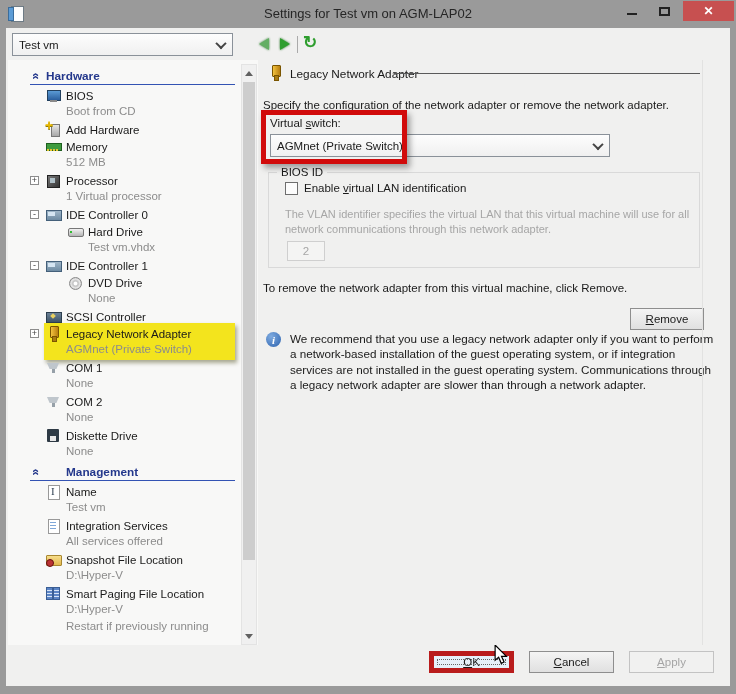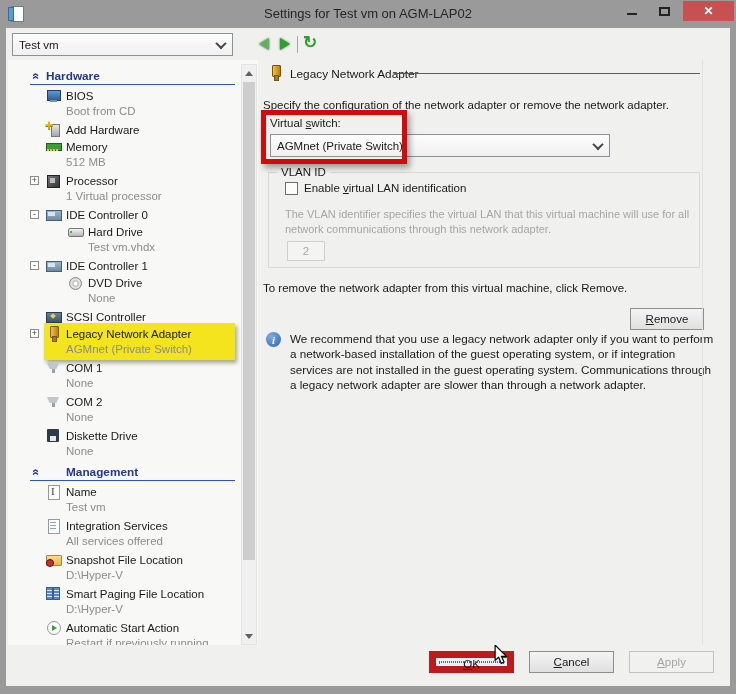--- a/index.html
+++ b/index.html
@@ -114,21 +114,21 @@
 
   .remove-hint { position:absolute; left:5px; top:222px; white-space:nowrap; }
   .btn { font-family:"Liberation Sans",sans-serif; font-size:11.5px; color:#1A1A1A; background:linear-gradient(#F4F4F4,#E0E0E0); border:1px solid #8E8E8E; cursor:default; }
   .remove-btn { position:absolute; left:372px; top:248px; width:74px; height:22px; }
 
   .info-icon { position:absolute; left:8px; top:272px; width:15px; height:15px; border-radius:50%; background:radial-gradient(circle at 35% 30%,#7FABE0,#2C62AE); display:flex; align-items:center; justify-content:center; color:#FFF; font-family:"Liberation Serif",serif; font-style:italic; font-weight:bold; font-size:11px; }
   .note { position:absolute; left:32px; top:271px; width:424px; font-size:11.7px; line-height:15.4px; }
 
   
   .footer-btn { position:absolute; top:651px; width:85px; height:22px; }
-  .ok-btn { left:429px; background:#E6F1FA; border:7px solid #b91c1c; position:absolute; }
+  .ok-btn { left:429px; background:#E6F1FA; border:5px solid #b91c1c; position:absolute; }
   .ok-btn::after { content:""; position:absolute; left:3px; right:3px; top:3px; bottom:3px; border:1px dotted #666; }
   .cancel-btn { left:529px; }
   .apply-btn { left:629px; background:#F1F1F0; border:1px solid #C3C3C3; color:#A5A5A5; }
 
   .cursor { position:absolute; left:492px; top:645px; z-index:20; }
 </style>
 </head>
 <body>
 
 <div class="window">
@@ -295,25 +295,20 @@
       </div>
       <div class="tree-item lvl1">
         <span class="line1">
           <span class="expander none"></span>
           <span class="icn icon-smart-paging-icon"></span>
           <span class="lbl">Smart Paging File Location</span>
         </span>
         <span class="sub">D:\Hyper-V</span>
       </div>
       <div class="tree-item lvl1">
-        <span class="line1">
-          <span class="expander none"></span>
-          <span class="icn icon-automatic-start-action-icon"></span>
-          <span class="lbl">Automatic Start Action</span>
-        </span>
         <span class="sub">Restart if previously running</span>
       </div>
     </div>
 
   <div class="scrollbar">
     <span class="sb-arrow sb-up"></span>
     <span class="sb-thumb"></span>
     <span class="sb-arrow sb-down"></span>
   </div>
 
@@ -324,21 +319,21 @@
     <div class="intro">Specify the configuration of the network adapter or remove the network adapter.</div>
 
     <div class="vs-label"><span>Virtual </span><span class="u">s</span><span>witch:</span></div>
     <div class="combo vs-combo">
       <span class="combo-val">AGMnet (Private Switch)</span>
       <span class="combo-arrow"></span>
     </div>
     <div class="red-box"></div>
 
     <div class="groupbox">
-      <span class="group-label">VLAN ID</span>
+      <span class="group-label">BIOS ID</span>
       <div class="cb-row">
         <span class="checkbox"></span>
         <span><span>Enable </span><span class="u">v</span><span>irtual LAN identification</span></span>
       </div>
       <div class="vlan-desc">The VLAN identifier specifies the virtual LAN that this virtual machine will use for all network communications through this network adapter.</div>
       <div class="vlan-input">2</div>
     </div>
 
     <div class="remove-hint">To remove the network adapter from this virtual machine, click Remove.</div>
     <button class="btn remove-btn"><span></span><span class="u">R</span><span>emove</span></button>

